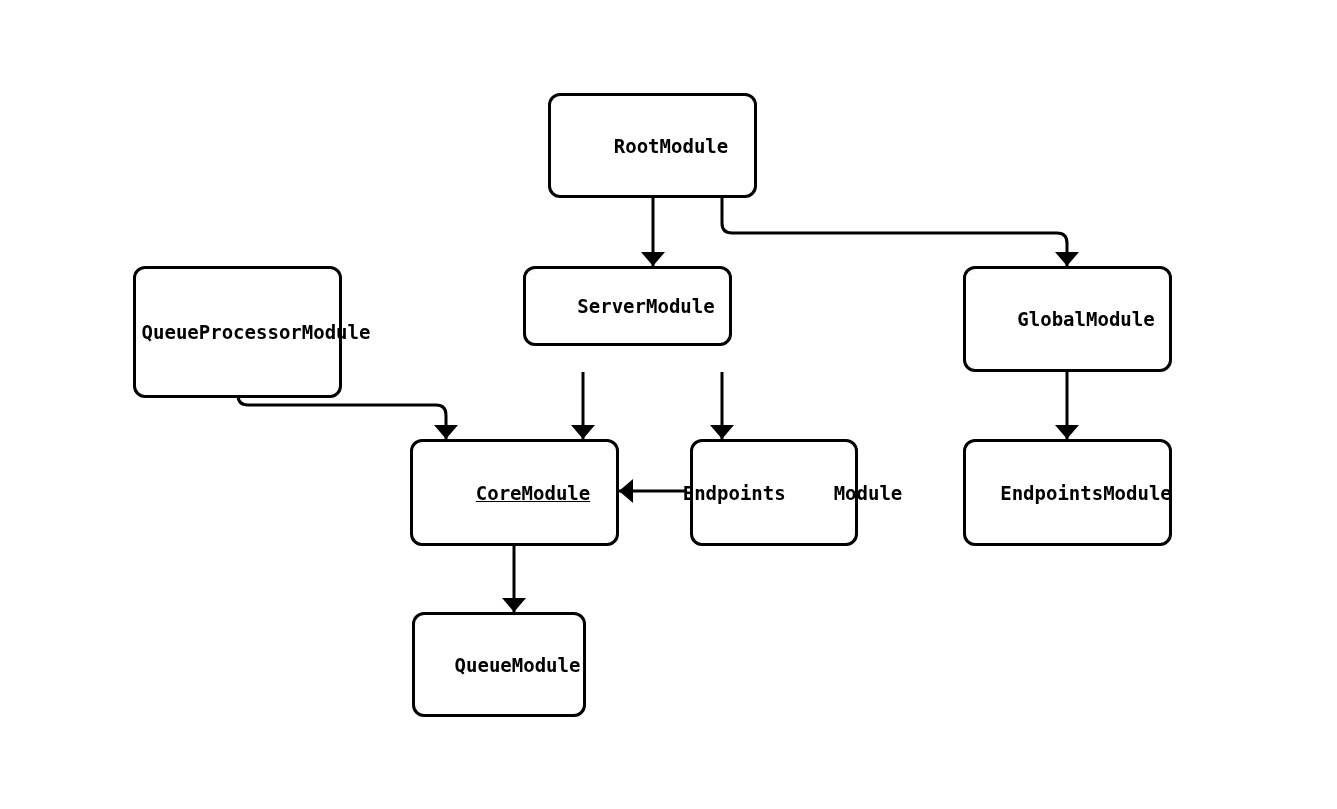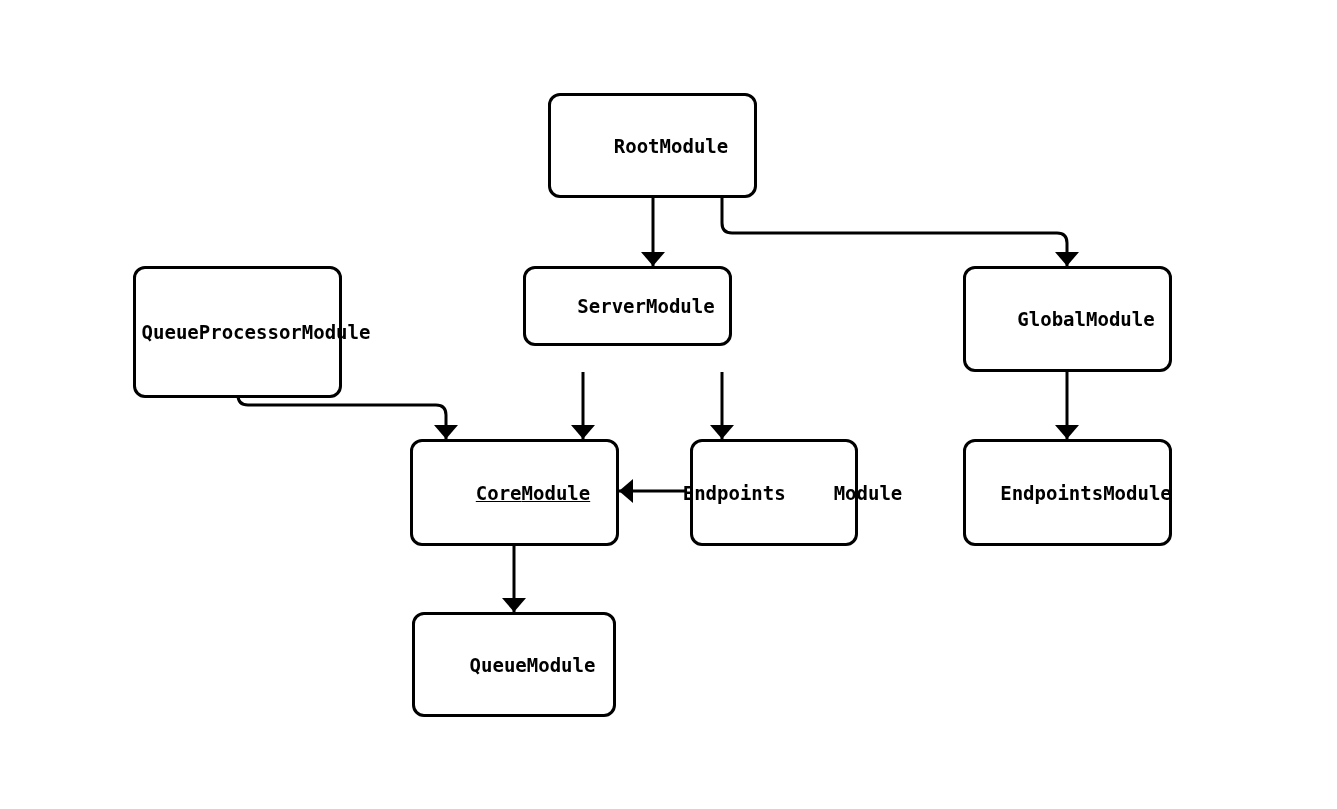--- a/index.html
+++ b/index.html
@@ -89,18 +89,18 @@
         <div>Module</div>
       </div>
       <div class="node" style="left: 690px; top: 439px; width: 168px; height: 107px; gap: 48px;">
         <div>Endpoints</div>
         <div>Module</div>
       </div>
       <div class="node" style="left: 963px; top: 439px; width: 209px; height: 107px;">
         <div>Endpoints</div>
         <div>Module</div>
       </div>
-      <div class="node" style="left: 412px; top: 612px; width: 204px; height: 105px;">
+      <div class="node" style="left: 412px; top: 612px; width: 174px; height: 105px;">
         <div>Queue</div>
         <div>Module</div>
       </div>
     </div>
 </div>
 
 </body></html>

